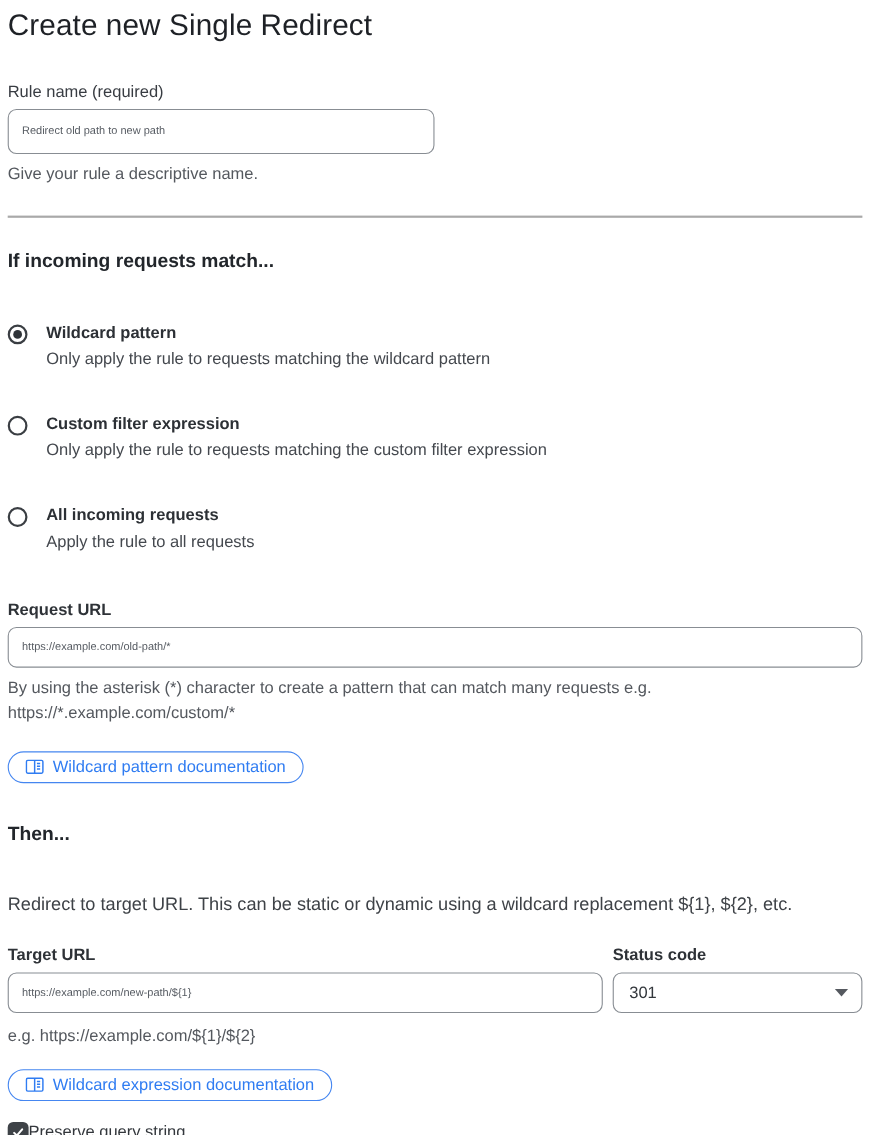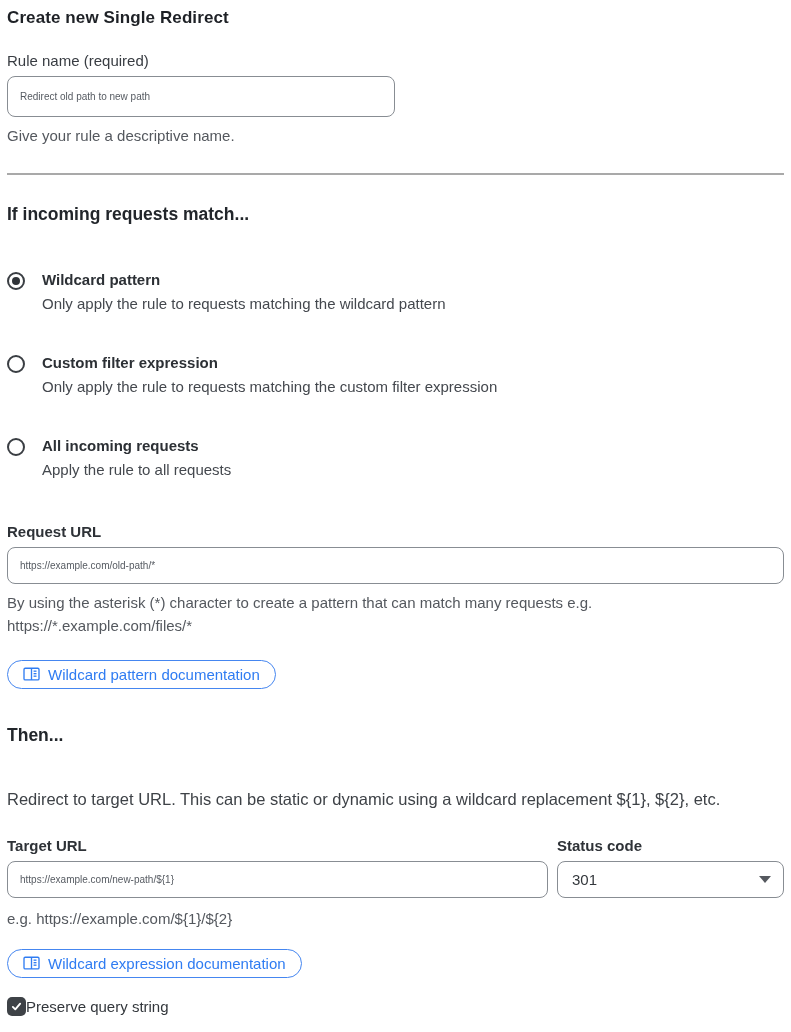--- a/index.html
+++ b/index.html
@@ -5,24 +5,24 @@
   * { box-sizing: border-box; margin: 0; padding: 0; }
   html, body { background: #ffffff; }
   body {
     width: 791px;
     padding: 8px 7px 10px 7px;
     font-family: "Liberation Sans", "DejaVu Sans", sans-serif;
     color: #24282d;
   }
 
   h1.page-title {
-    font-size: 17px;
-    font-weight: 700;
+    font-size: 27px;
+    font-weight: 400;
     color: #1e2126;
-    margin-bottom: 24px;
+    margin-bottom: 36px;
     letter-spacing: 0.1px;
   }
 
   .field-label {
     font-size: 15px;
     color: #383c42;
     margin-bottom: 7px;
   }
   .field-label.bold { font-weight: 700; color: #2e3237; }
 
@@ -203,21 +203,21 @@
     </div>
   </div>
 
 </div>
 
 <div class="request-block">
   <div class="field-label bold">Request URL</div>
   <input class="text-input full" type="text" placeholder="https://example.com/old-path/*" style="">
   <div class="help-text">
     <div>By using the asterisk (*) character to create a pattern that can match many requests e.g.</div>
-    <div>https://*.example.com/files/*</div>
+    <div>https://*.example.com/custom/*</div>
   </div>
   <button class="doc-button">
     <span>
       <svg width="17" height="15" viewBox="0 0 20 18" fill="none" stroke="currentColor" stroke-width="1.6">
         <rect x="1" y="1.5" width="18" height="14" rx="1.5"></rect>
         <line x1="10" y1="1.5" x2="10" y2="15.5"></line>
         <line x1="12.5" y1="5" x2="16" y2="5"></line>
         <line x1="12.5" y1="8" x2="16" y2="8"></line>
         <line x1="12.5" y1="11" x2="16" y2="11"></line>
       </svg>

